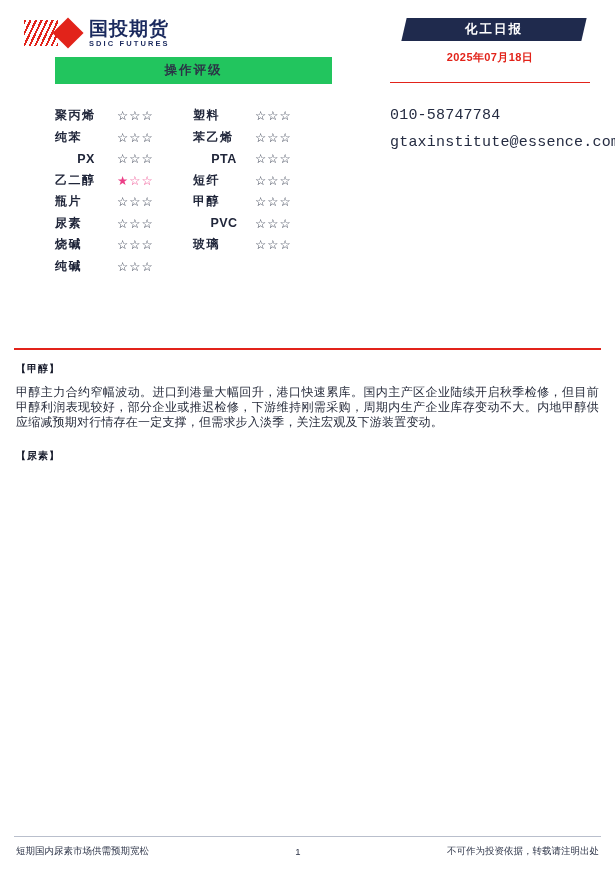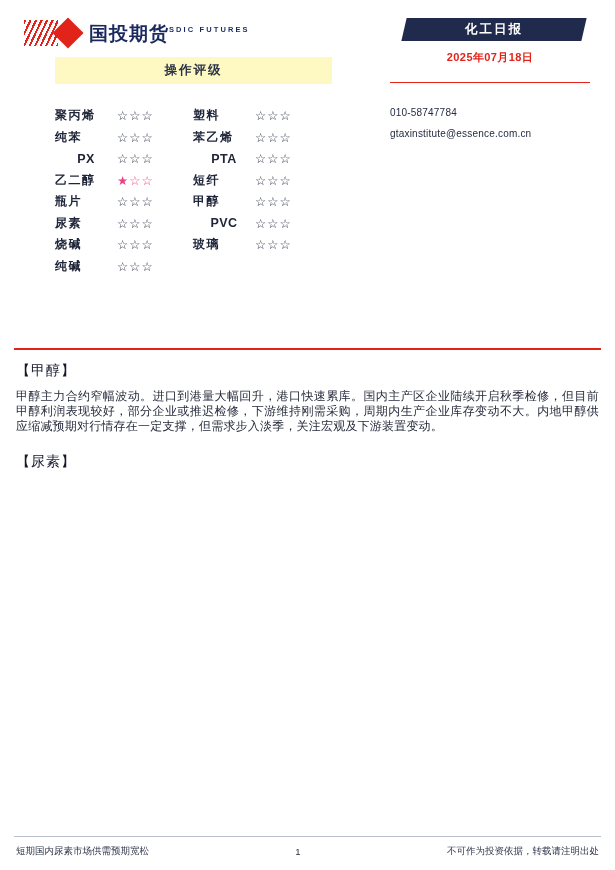--- a/index.html
+++ b/index.html
@@ -50,21 +50,21 @@
   .logo-diamond {
     width: 22px;
     height: 22px;
     background: #e2231a;
     transform: rotate(45deg);
     margin-left: -2px;
     margin-right: 10px;
   }
   .logo-text {
     display: flex;
-    flex-direction: row;
+    flex-direction: column;
     justify-content: center;
     line-height: 1;
   }
   .logo-cn {
     font-family: "DejaVu Sans", "Liberation Sans", sans-serif;
     font-weight: bold;
     font-size: 19px;
     letter-spacing: 1px;
     color: #1b2a5e;
   }
@@ -78,21 +78,21 @@
   }
 
   
   .rating {
     position: absolute;
     left: 55px;
     top: 57px;
     width: 277px;
   }
   .rating-title {
-    background: #fef9c3;
+    background: #22c55e;
     text-align: center;
     font-size: 12.5px;
     font-weight: bold;
     letter-spacing: 2px;
     padding: 5px 0 5px 0;
     color: #2b3346;
   }
   .rating-grid {
     margin-top: 21px;
   }
@@ -176,22 +176,22 @@
     font-family: "Liberation Sans", sans-serif;
     font-size: 11px;
     letter-spacing: 0.3px;
     color: #353c52;
     margin-top: 7px;
   }
   .contact {
     margin-top: 24px;
   }
   .contact-line {
-    font-family: Liberation Sans, sans-serif;
-    font-size: 10px;
+    font-family: Liberation Mono, monospace;
+    font-size: 15px;
     letter-spacing: 0.2px;
     color: #252c42;
     margin-top: 10px;
   }
 
   
   .main-rule {
     position: absolute;
     left: 14px;
     right: 14px;
@@ -202,22 +202,22 @@
 
   
   .body-content {
     position: absolute;
     left: 16px;
     right: 16px;
     top: 362px;
   }
   .section { margin-bottom: 19px; }
   .section-title {
-    font-size: 14px;
-    font-weight: normal;
+    font-size: 10px;
+    font-weight: bold;
     letter-spacing: 1px;
     color: #15192a;
     margin-bottom: 9px;
   }
   .section-body {
     font-size: 12px;
     line-height: 15px;
     text-align: justify;
     color: #262b3b;
     letter-spacing: 0.2px;

